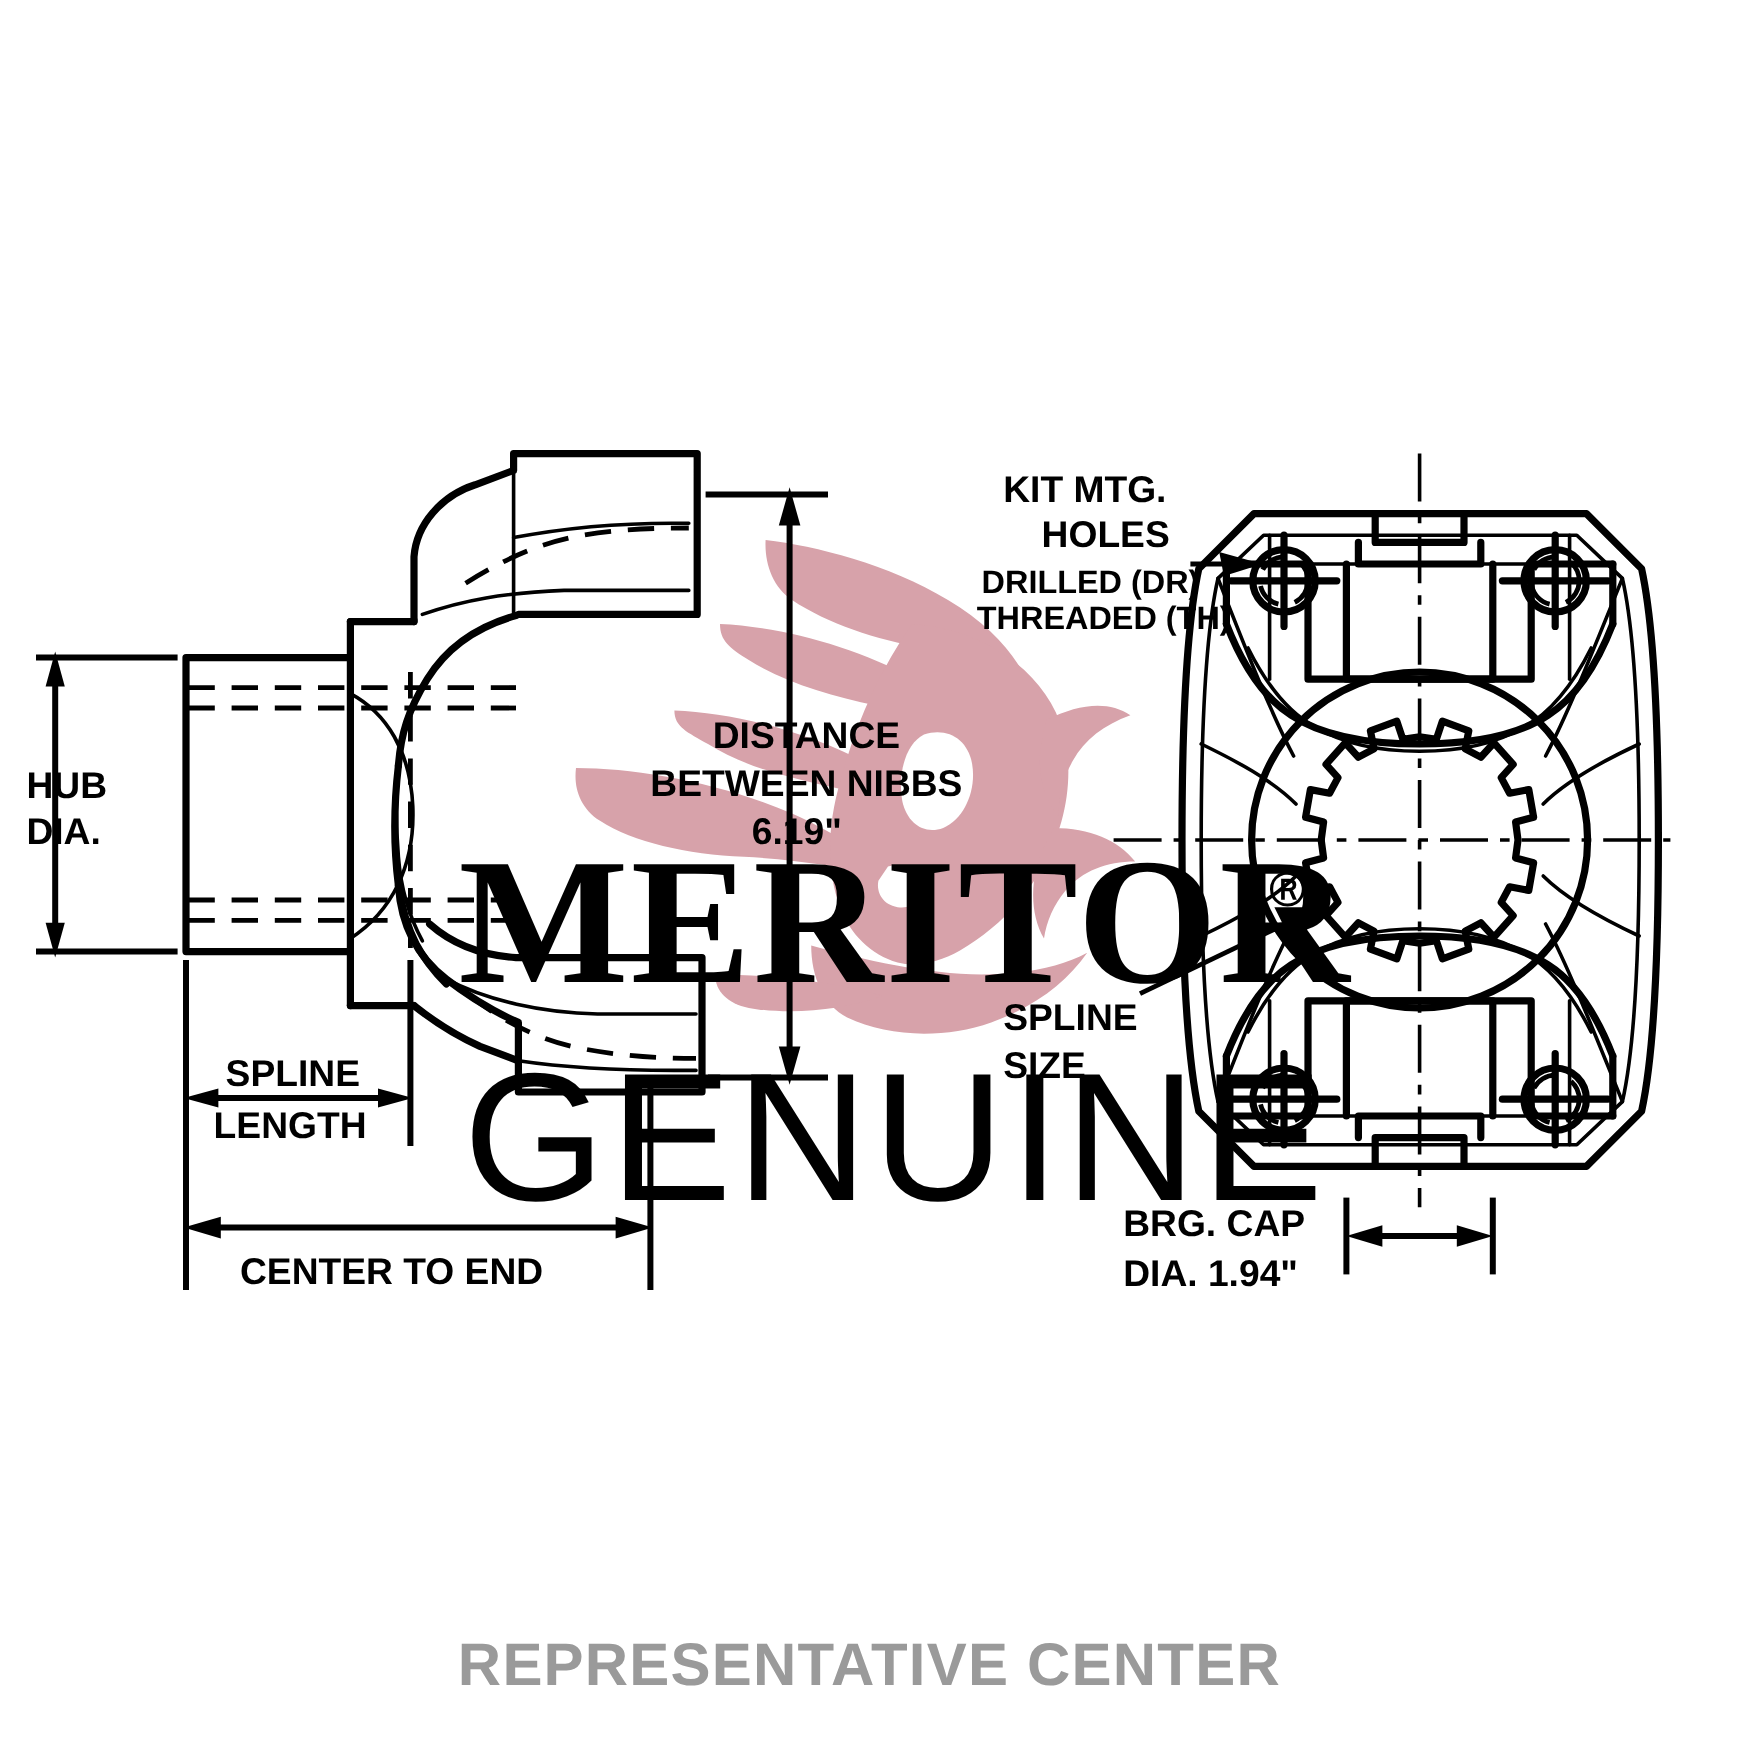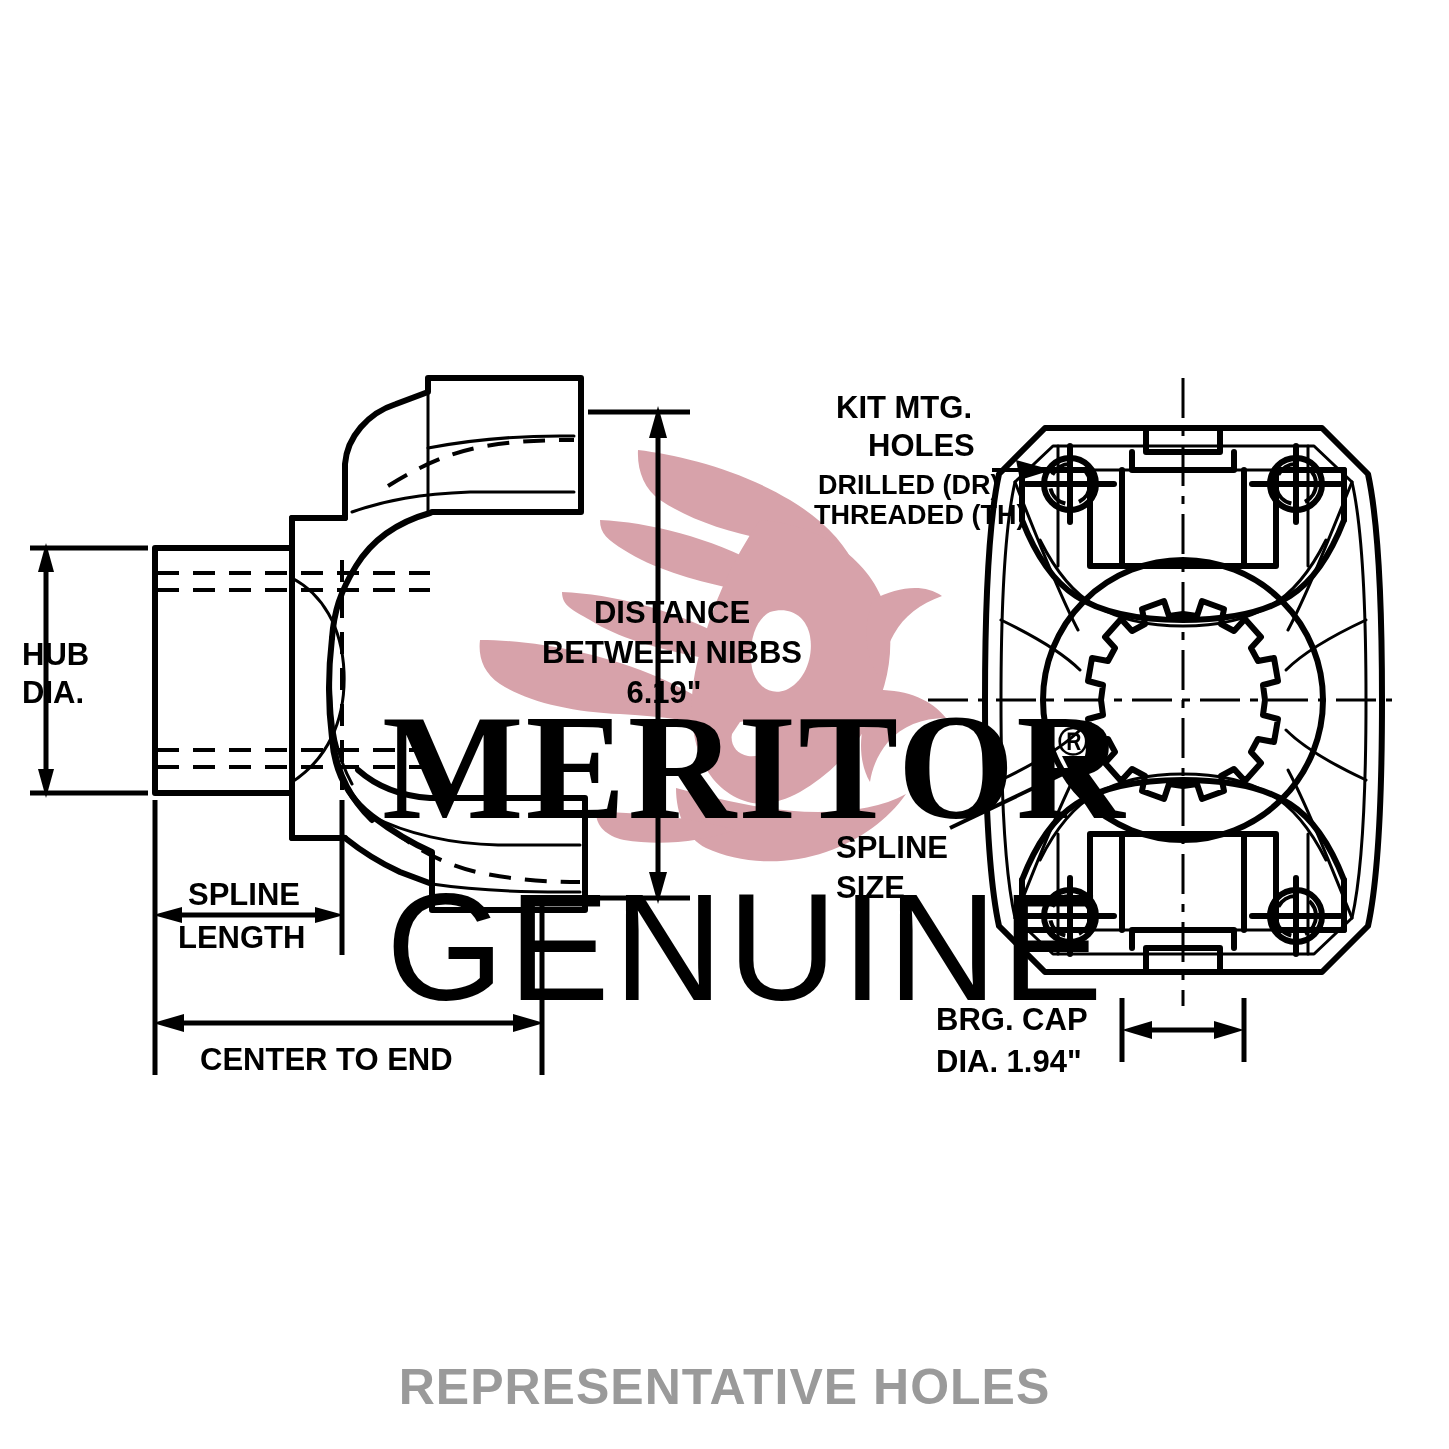--- a/index.html
+++ b/index.html
@@ -382,16 +382,16 @@
 
         <path class="dim" d="M 1138 1030 L 1228 1030"></path>
         <path d="M 1122 1030 L 1152 1021 L 1152 1039 Z" fill="#000"></path>
         <path d="M 1244 1030 L 1214 1021 L 1214 1039 Z" fill="#000"></path>
       </g>
     </g>
 
   </svg>
 
   <div class="cap-wrap">
-    <div class="caption">REPRESENTATIVE HOLES</div>
+    <div class="caption">REPRESENTATIVE CENTER</div>
   </div>
 
 </div>
 
 </body></html>

